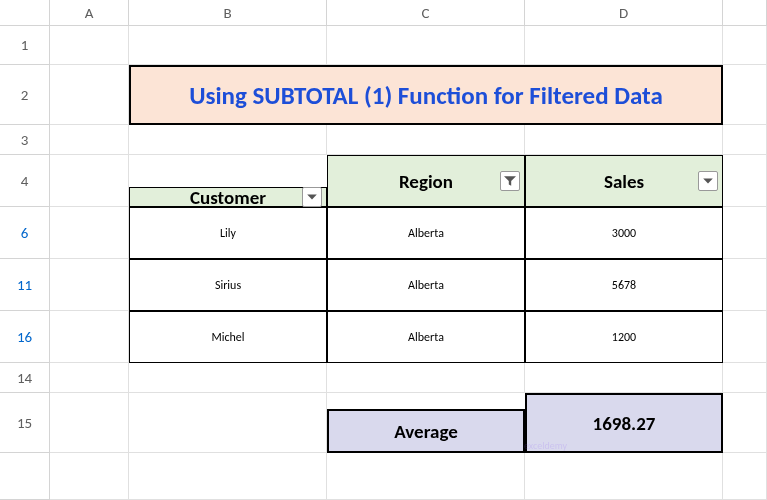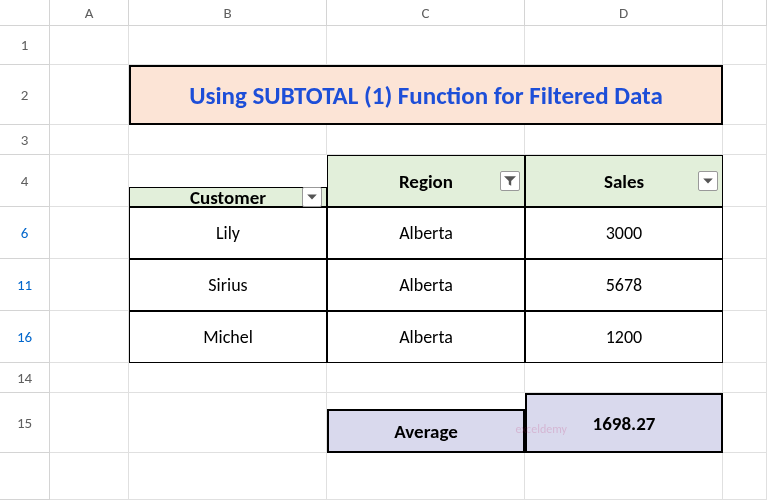--- a/index.html
+++ b/index.html
@@ -75,21 +75,21 @@
       font-size: 19px;
       font-weight: bold;
       position: relative;
     }
     .table-data-cell {
       background: #fff;
       border: 1px solid #000;
       display: flex;
       align-items: center;
       justify-content: center;
-      font-size: 18px;
+      font-size: 12px;
     }
     .avg-label-cell {
       grid-column: 4;
       grid-row: 10;
       background: #d9d9ed;
       border: 2px solid #000;
       display: flex;
       align-items: center;
       justify-content: center;
       font-size: 19px;
@@ -121,25 +121,25 @@
       align-items: center;
       justify-content: center;
       cursor: pointer;
     }
     .filter-btn svg {
       width: 12px;
       height: 12px;
     }
     .watermark {
       position: absolute;
-      bottom: 64px;
+      bottom: 48px;
       right: 200px;
       opacity: 0.18;
-      font-size: 12px;
-      color: #be185d;
+      font-size: 10px;
+      color: #8b5cf6;
       pointer-events: none;
     }
     .th-b4 { grid-column: 3; grid-row: 5; margin-top: 32px; }
     .th-c4 { grid-column: 4; grid-row: 5; }
     .th-d4 { grid-column: 5; grid-row: 5; }
     .td-b6 { grid-column: 3; grid-row: 6; }
     .td-c6 { grid-column: 4; grid-row: 6; }
     .td-d6 { grid-column: 5; grid-row: 6; }
     .td-b11 { grid-column: 3; grid-row: 7; }
     .td-c11 { grid-column: 4; grid-row: 7; }

